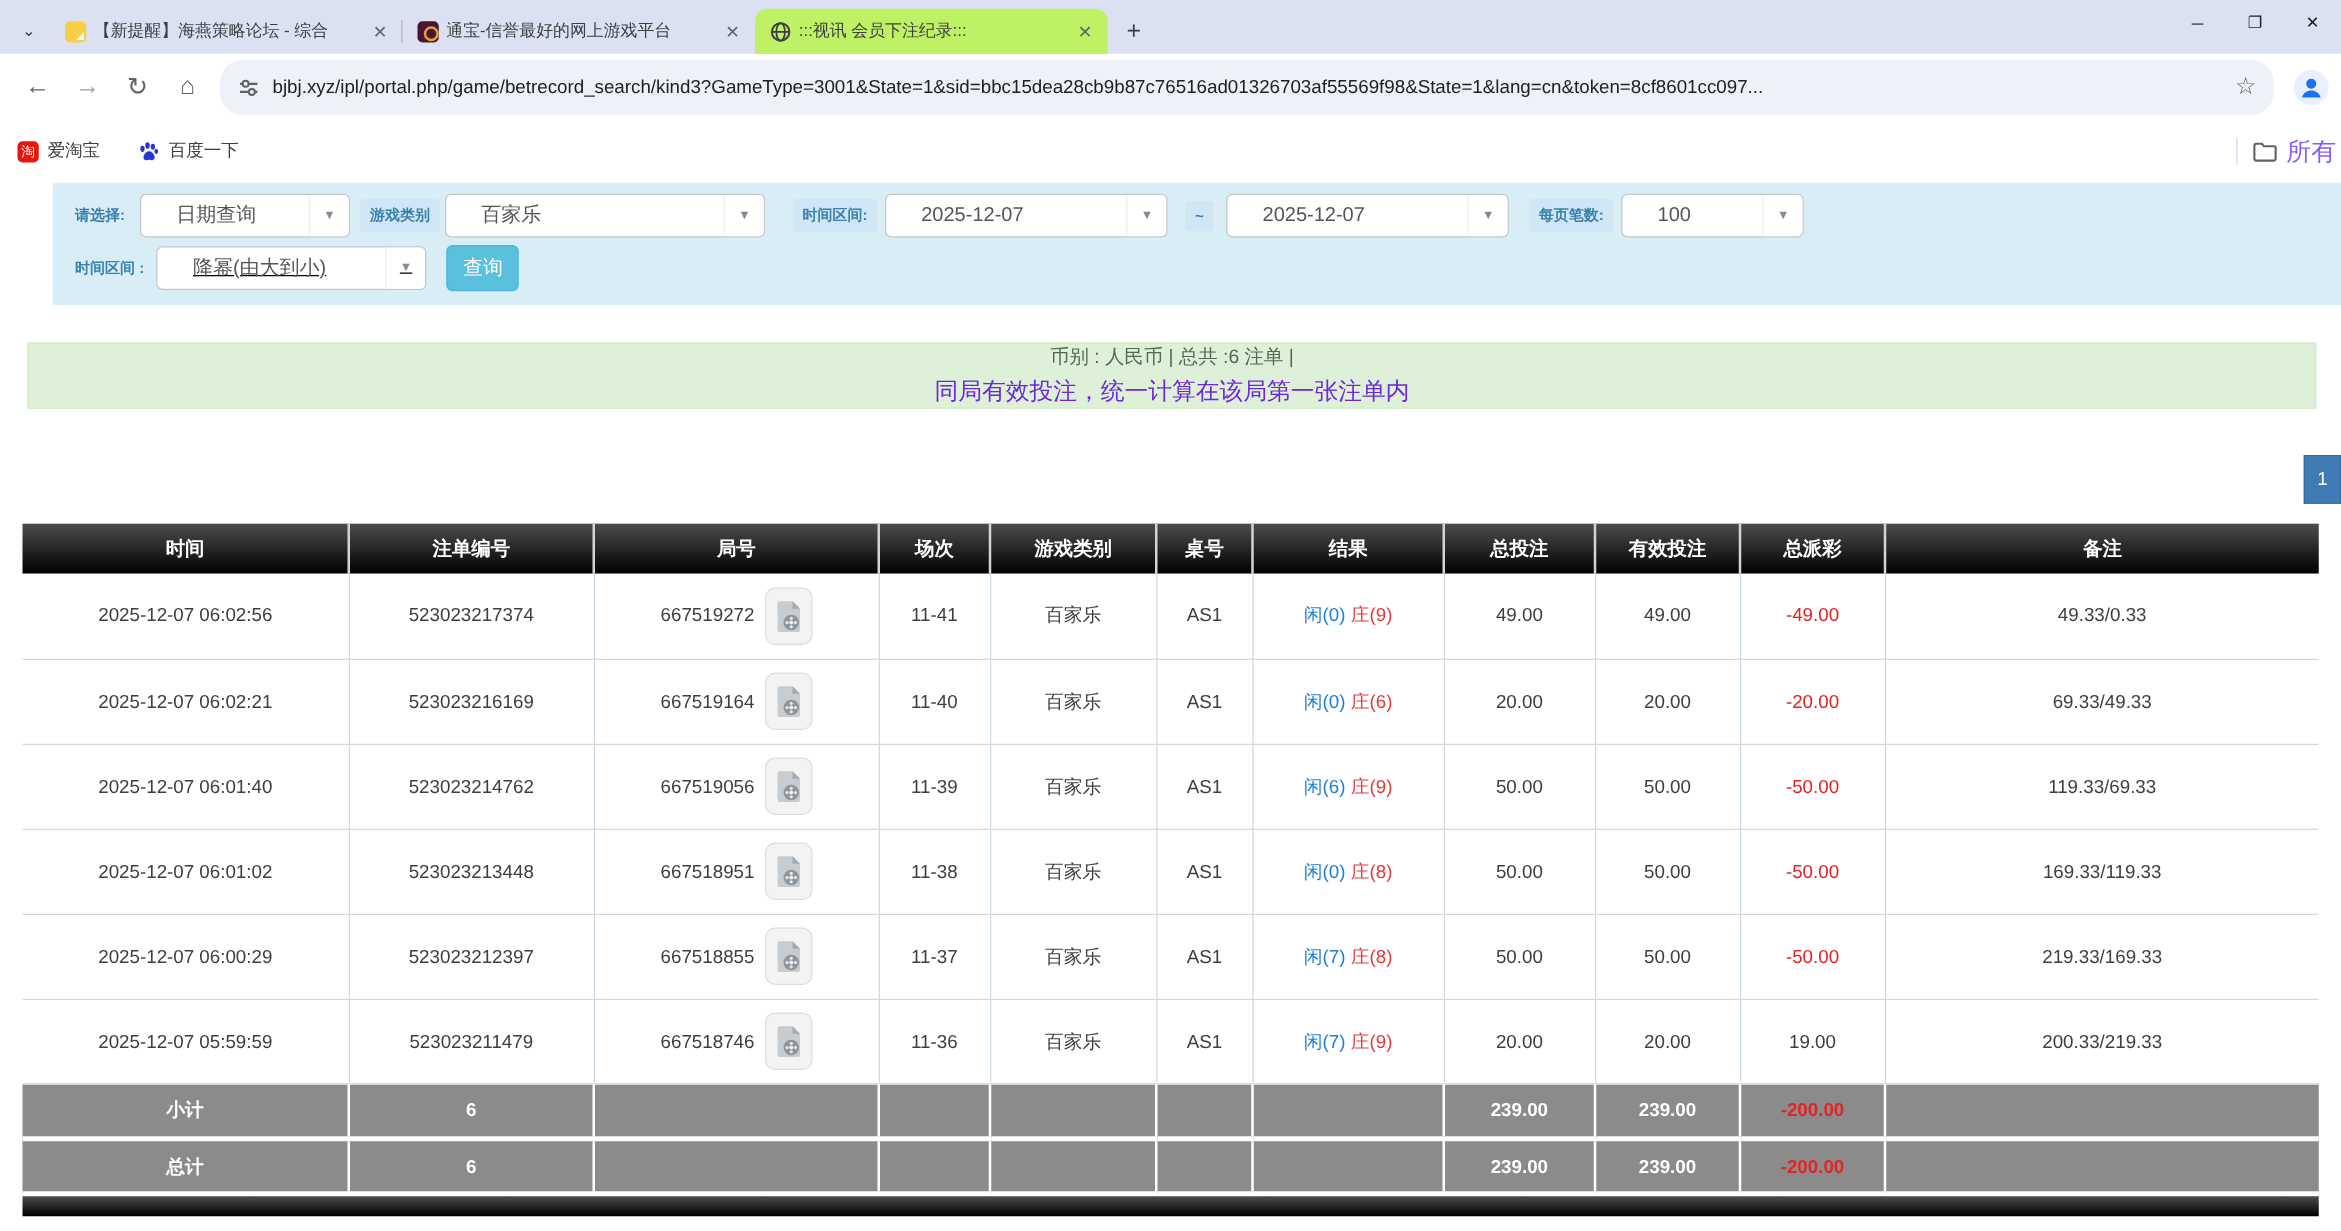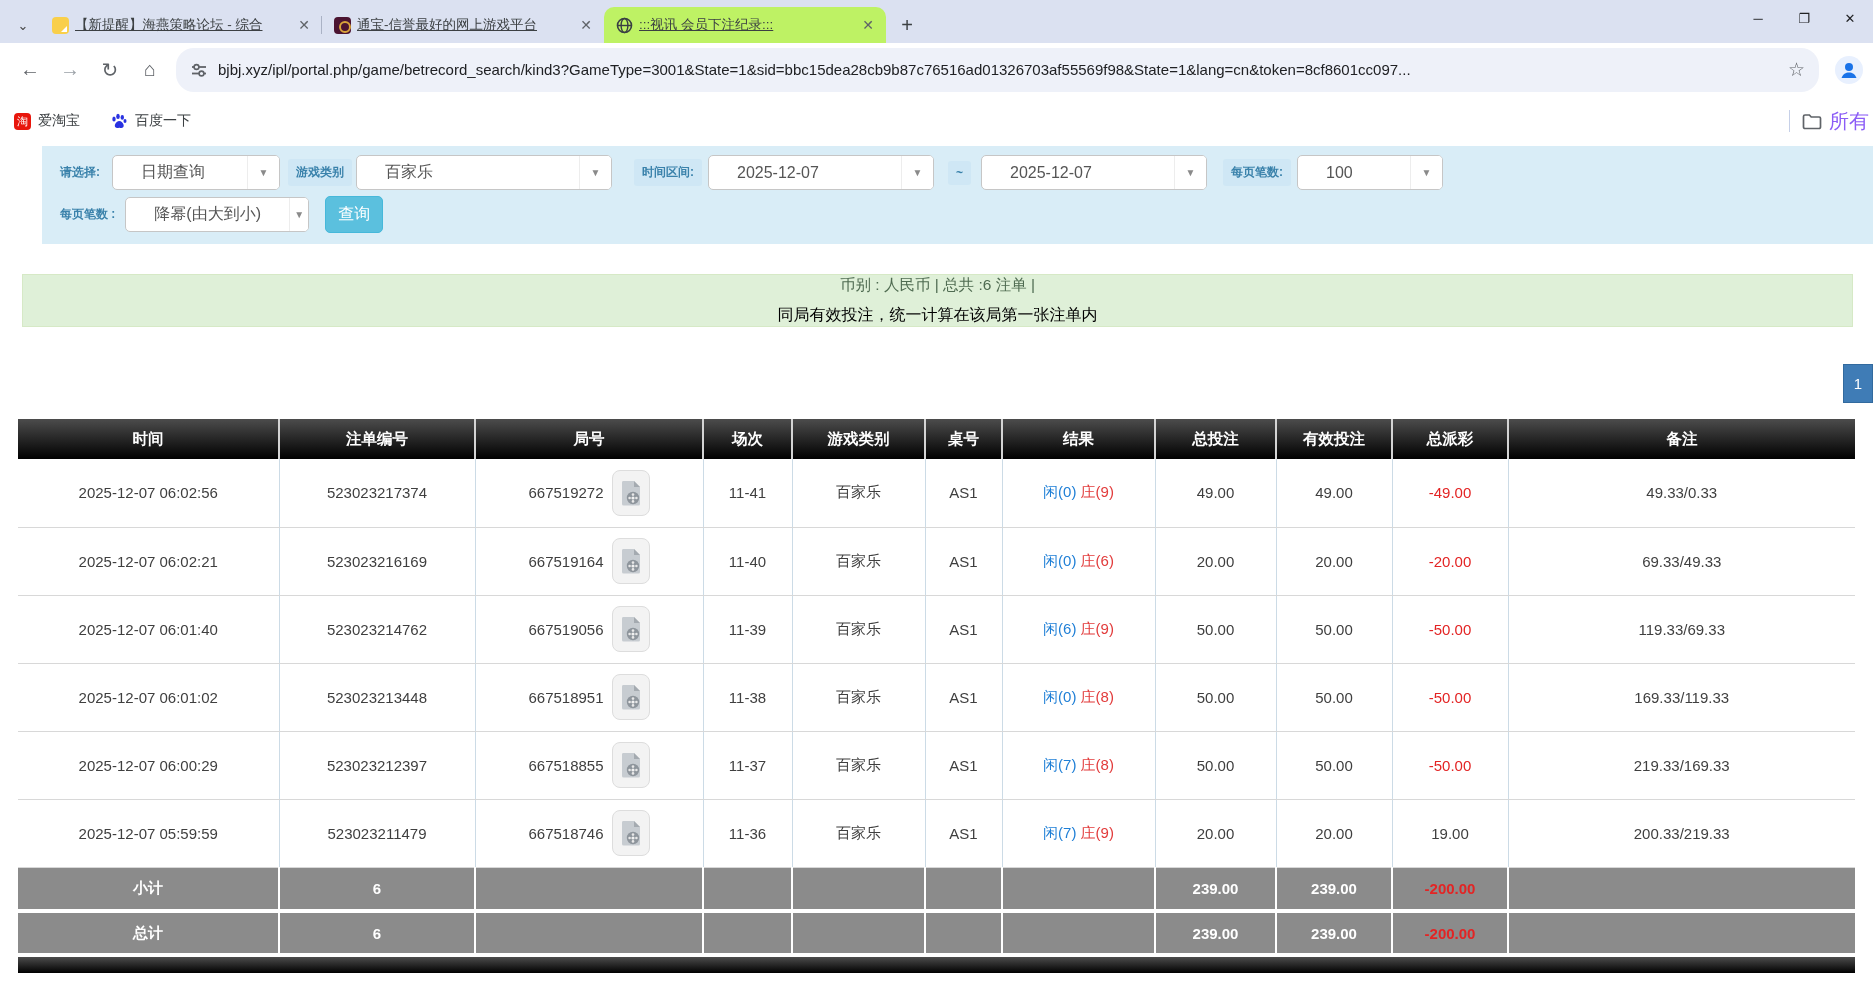--- a/index.html
+++ b/index.html
@@ -9,21 +9,21 @@
 
   
   .tabstrip { height:43px; background:#dbe1f1; display:flex; align-items:flex-end; position:relative; }
   .tab-search { width:34px; height:36px; display:flex; align-items:center; justify-content:center;
     color:#444; font-size:13px; margin-left:6px; }
   .tab { width:282px; height:36px; display:flex; align-items:center; padding:0 8px 0 12px;
     border-radius:10px 10px 0 0; color:#3c4043; font-size:13.5px; position:relative; }
   .tab + .tab::before { content:""; position:absolute; left:-1px; top:9px; bottom:9px; width:1px; background:#aab2c5; }
   .tab.active { background:#bef264; }
   .tab.active::before { display:none; }
-  .tab-title { flex:1; white-space:nowrap; overflow:hidden; margin:0 6px;text-decoration:underline; }
+  .tab-title { flex:1; white-space:nowrap; overflow:hidden; margin:0 6px; }
   .tab-close { width:20px; height:20px; display:flex; align-items:center; justify-content:center;
     color:#5f6368; font-size:14px; border-radius:50%; }
   .fav { width:17px; height:17px; flex:0 0 17px; border-radius:4px; position:relative; }
   .fav-forum { background:#f9cf4a; }
   .fav-forum::after { content:""; position:absolute; right:2px; bottom:2px; width:0; height:0;
     border-left:6px solid transparent; border-bottom:6px solid #fff; }
   .fav-casino { background:#4b1431; }
   .fav-casino::after { content:""; position:absolute; left:4.5px; top:4.5px; width:8px; height:8px;
     border-radius:50%; border:2px solid #d9a43a; }
   .newtab-btn { width:30px; height:30px; display:flex; align-items:center; justify-content:center;
@@ -65,21 +65,21 @@
   .combo-text { flex:1; padding:0 28px; font-size:16px; color:#555; white-space:nowrap; }
   .combo-arrow { width:32px; height:100%; display:flex; align-items:center; justify-content:center;
     color:#8a8a8a; font-size:10px; border-left:1px solid #ededed; background:#fff; }
   .btn-search { width:58px; height:37px; background:#5bc0de; border:1px solid #46b8da; border-radius:5px;
     color:#fff; font-size:16px; display:flex; align-items:center; justify-content:center; margin-left:16px; }
 
   
   .info-bar { margin:30px 20px 0 22px; height:53px; background:#dff0d8; border:1px solid #d6e9c6;
     display:flex; align-items:center; justify-content:space-between; padding:0 18px;flex-direction:column; }
   .info-left { color:#4f6b51; font-size:15.5px; }
-  .info-right { color:#000000; font-size:16px; }
+  .info-right { color:#6d28d9; font-size:19px; }
 
   
   .pagination { position:absolute; top:364px; right:0; width:30px; height:39px; background:#3f7cb6;
     color:#fff; font-size:15px; display:flex; align-items:center; justify-content:center;
     border:1px solid #326a9e; }
 
   
   .bet-table { margin:92px 18px 0 18px; width:1837px; border-collapse:collapse; table-layout:fixed; }
   .bet-table th { height:40px; background:linear-gradient(#4c4c4c,#000); color:#fff; font-size:15.5px;
     font-weight:bold; border-right:2px solid #d4d4d4; }
@@ -217,22 +217,22 @@
         <span class="combo-text">2025-12-07</span>
         <span class="combo-arrow">▼</span>
       </div>
       <span class="f-label boxed" style="margin-left:16px;">每页笔数:</span>
       <div class="combo" style="width:146px; margin-left:6px;">
         <span class="combo-text">100</span>
         <span class="combo-arrow">▼</span>
       </div>
     </div>
     <div class="f-row">
-      <span class="f-label" style="margin-right:10px;">每页笔数 :</span>
-      <div class="combo" style="width:184px;">
+      <span class="f-label" style="margin-right:10px;">时间区间 :</span>
+      <div class="combo" style="width:216px;text-decoration:underline;">
         <span class="combo-text">降幂(由大到小)</span>
         <span class="combo-arrow">▼</span>
       </div>
       <div class="btn-search">查询</div>
     </div>
   </div>
 
   <div class="info-bar">
     <span class="info-left">币别 : 人民币 | 总共 :6 注单 |</span>
     <span class="info-right">同局有效投注，统一计算在该局第一张注单内</span>

